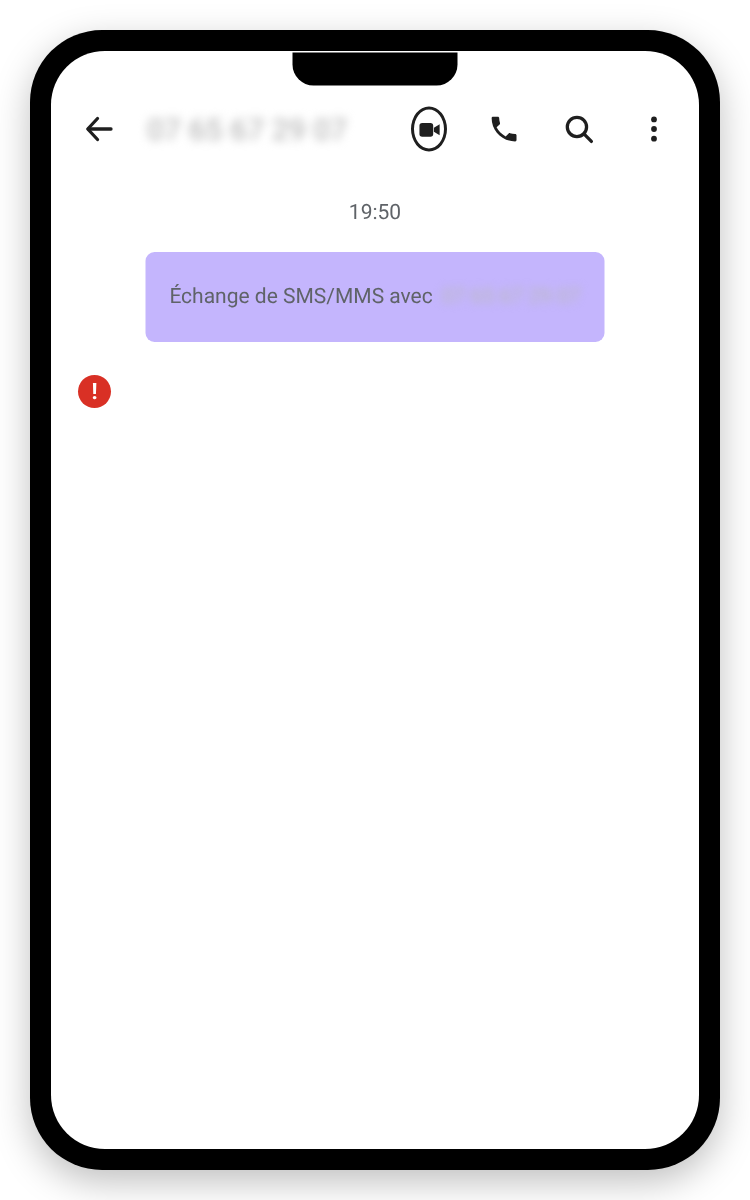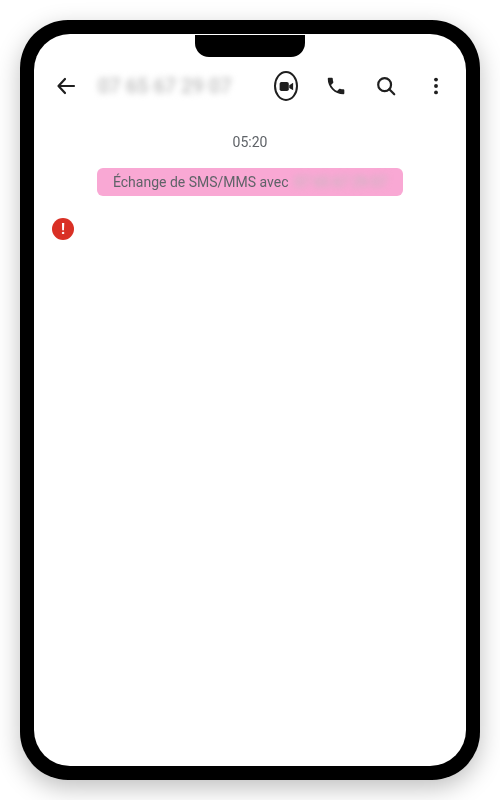--- a/index.html
+++ b/index.html
@@ -94,23 +94,23 @@
     display: flex;
     flex-direction: column;
     align-items: center;
   }
   .time-label {
     font-size: 14px;
     color: #5f6368;
     margin: 12px 0 18px 0;
   }
   .exchange-bar {
-    background: #f9a8d4;
+    background: #c4b5fd;
     border-radius: 6px;
-    padding: 6px 16px;
+    padding: 22px 16px;
     font-size: 14px;
     color: #5f6368;
     display: flex;
     align-items: center;
     gap: 6px;
     margin-bottom: 22px;
   }
   .exchange-blur {
     color: #bbb;
     filter: blur(3px);
@@ -192,21 +192,21 @@
           <svg width="22" height="22" viewBox="0 0 24 24" fill="#1f1f1f">
               <circle cx="12" cy="5" r="2.1"></circle>
               <circle cx="12" cy="12" r="2.1"></circle>
               <circle cx="12" cy="19" r="2.1"></circle>
             </svg>
         </div>
       </div>
     </div>
 
     <div class="content">
-      <div class="time-label">05:20</div>
+      <div class="time-label">19:50</div>
 
       <div class="exchange-bar">
         <span>Échange de SMS/MMS avec</span>
         <span class="exchange-blur">07 65 67 29 07</span>
       </div>
 
       <div class="msg-row">
         <div class="warning-icon">
           <span>!</span>
         </div>

